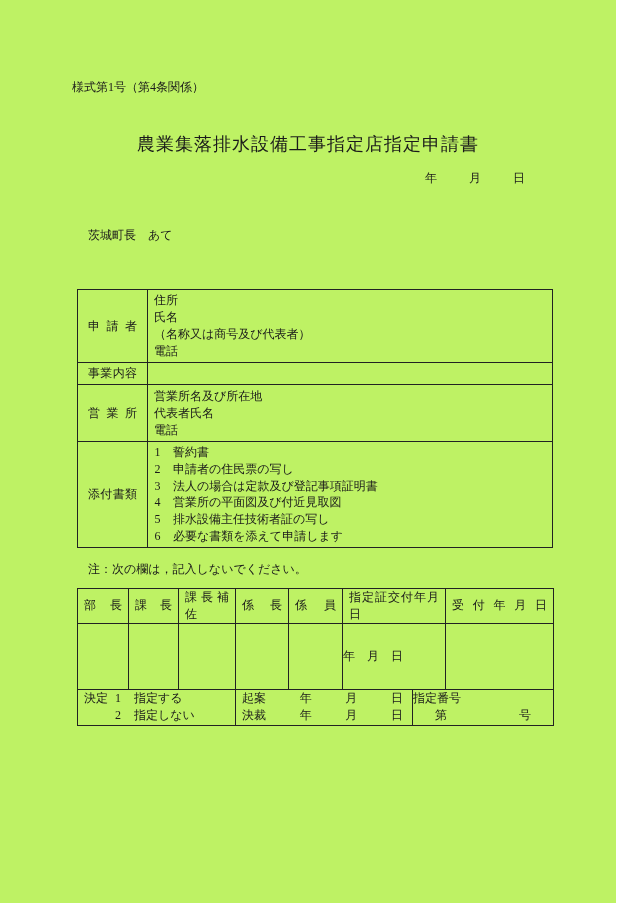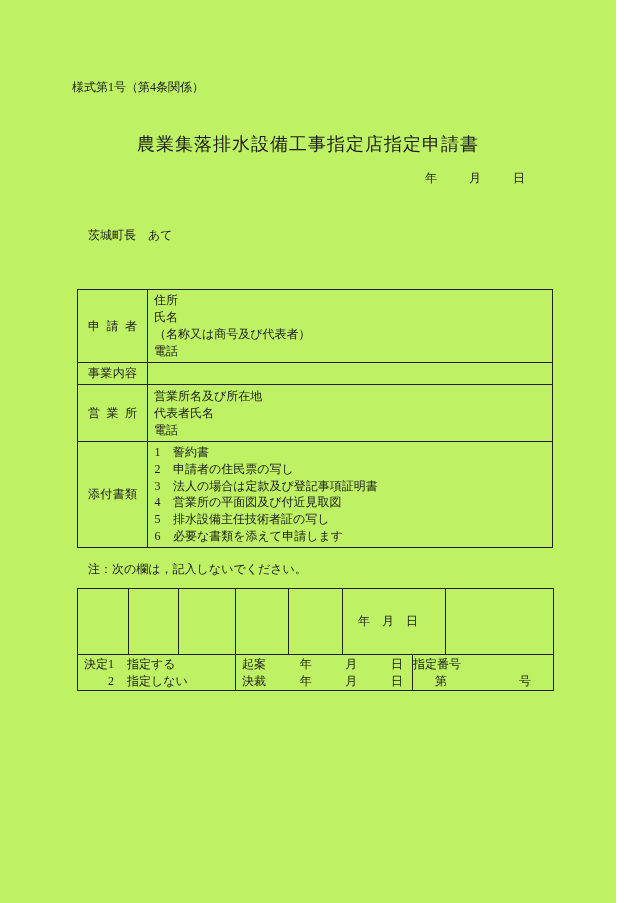--- a/index.html
+++ b/index.html
@@ -41,27 +41,27 @@
 
   .note{left:88px;top:561px;text-align:right;}
 
   .t2-wrap{left:77px;top:588px;}
   .t2{width:476px;}
   .t2 th{
     height:22px;text-align:justify;text-align-last:justify;
     padding:0 6px;box-sizing:border-box;
   }
   .t2 tr.empty td{height:65px;}
-  .t2 .ymd-cell{text-align:center;padding-right:12px;}
+  .t2 .ymd-cell{text-align:left;padding-right:12px;}
 
   .t3{width:476px;margin-top:-1px;}
   .t3 td{height:36px;vertical-align:middle;}
   .t3 .line{line-height:17px;}
   .c-decision{padding:0 4px 0 6px;box-sizing:border-box;}
-  .decision-flex{display:flex;gap:0;align-items:flex-start;}
+  .decision-flex{display:flex;gap:7px;align-items:flex-start;}
   .opt-line{display:flex;gap:13px;line-height:17px;}
   .c-dates{padding:0 9px 0 6px;box-sizing:border-box;}
   .date-row{display:flex;justify-content:space-between;line-height:17px;gap:20px;}
   .c-number{box-sizing:border-box;}
   .num-title{text-align:left;line-height:17px;}
   .num-format{display:flex;justify-content:space-between;padding:0 22px;line-height:17px;}
 </style>
 </head>
 <body>
 
@@ -148,20 +148,29 @@
       <colgroup>
         <col style="width:51px">
           <col style="width:50px">
           <col style="width:57px">
         <col style="width:53px">
           <col style="width:54px">
           <col style="width:103px">
           <col style="width:108px">
       </colgroup>
       <tbody>
+          <tr>
+        <th>部長</th>
+        <th>課長</th>
+        <th>課長補佐</th>
+        <th>係長</th>
+        <th>係員</th>
+        <th>指定証交付年月日</th>
+        <th>受付年月日</th>
+      </tr>
       <tr class="empty">
         <td></td>
         <td></td>
         <td></td>
         <td></td>
         <td></td>
         <td class="ymd-cell">年　月　日</td>
         <td></td>
       </tr>
     </tbody>

